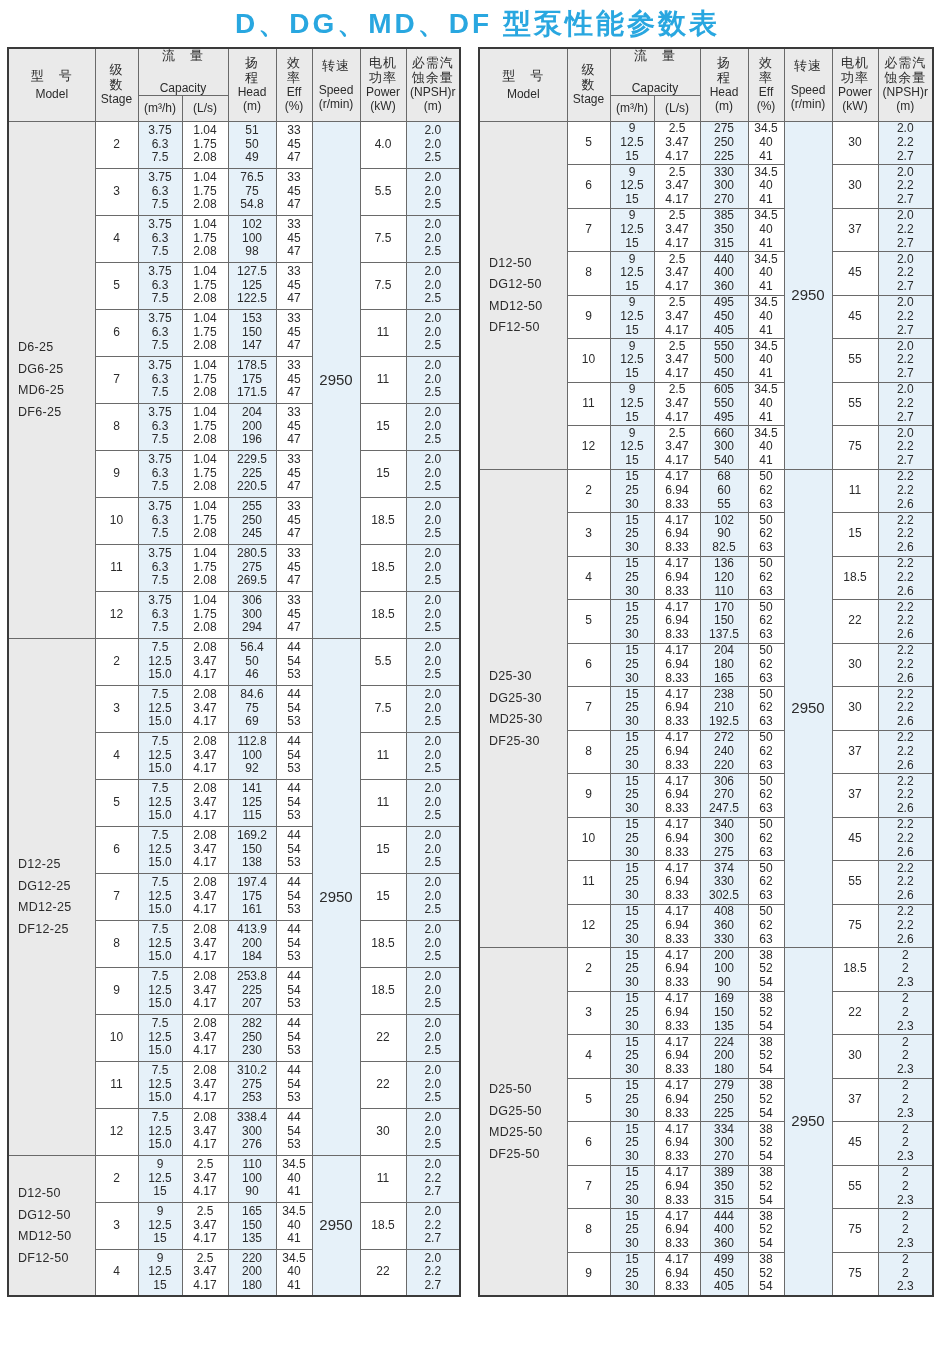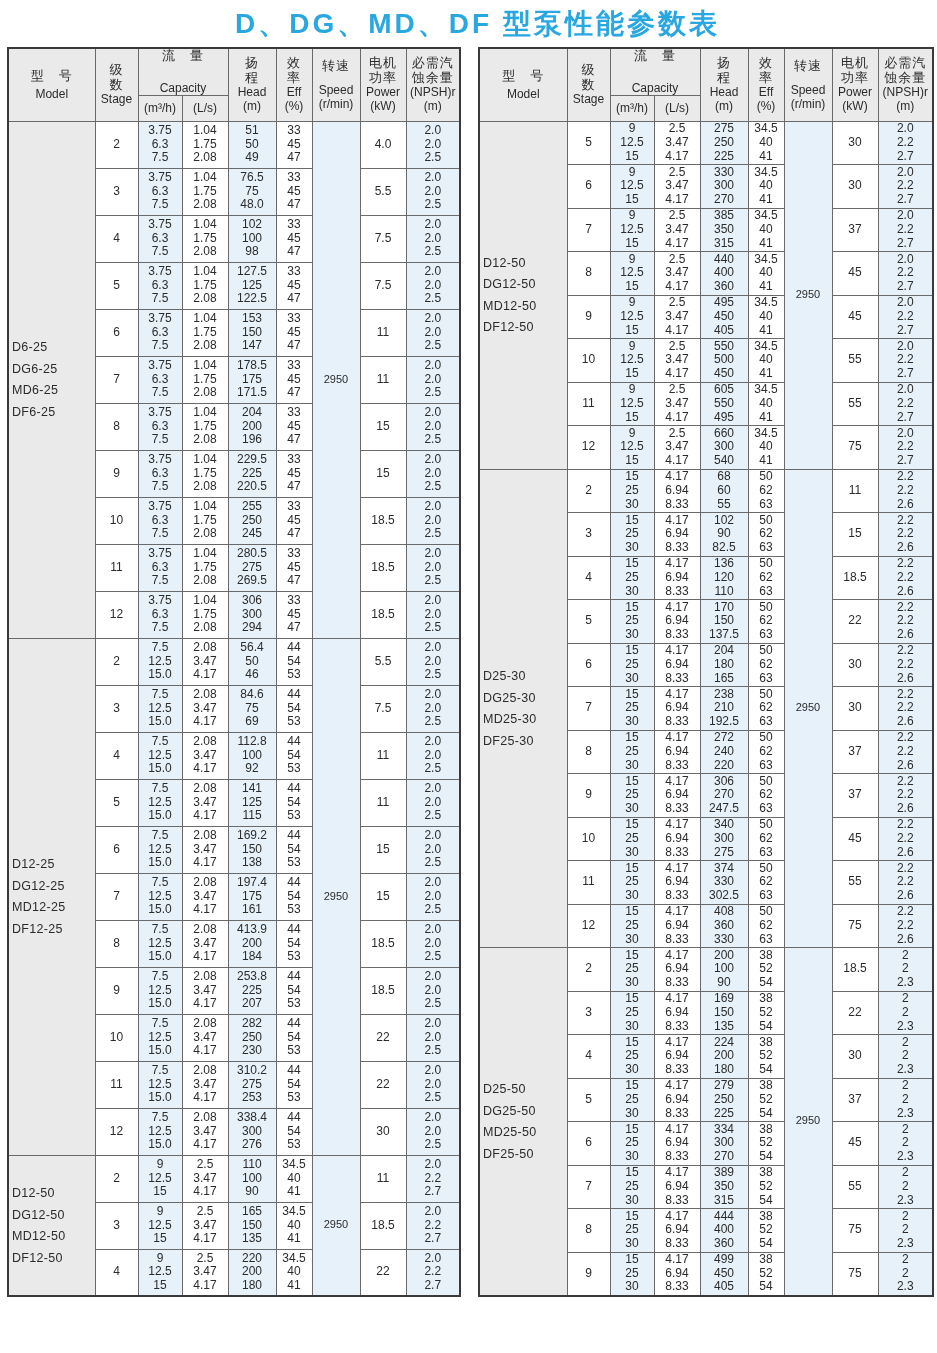--- a/index.html
+++ b/index.html
@@ -26,23 +26,23 @@
   #table-left tbody tr{height:47px;}
   #table-right tbody tr{height:43.5px;}
   .bg-gray{background:#eaeaea;}
   .bg-blue{background:#e6f1f9;}
   td div,th div{line-height:13.8px;}
   th .cn{font-size:13px;line-height:14.5px;letter-spacing:1px;}
   th .en{font-size:12px;line-height:14px;letter-spacing:0;}
   .th-model .cn{margin-bottom:3px;}
   .th-capacity .cn{margin-bottom:17px;text-align:center;}
   .th-speed .cn{margin-bottom:10px;}
-  td.model-cell{text-align:left;padding-left:3px;}
+  td.model-cell{text-align:left;padding-left:9px;}
   td.model-cell div{line-height:14px;margin:7.5px 0;font-size:12.5px;letter-spacing:0.3px;}
-  td.speed-cell{font-size:11px;}
+  td.speed-cell{font-size:15px;}
 </style>
 </head>
 <body>
 
 <div class="page-title">D、DG、MD、DF 型泵性能参数表</div>
 
 <div class="tables-wrap">
 
   <table id="table-left">
     <colgroup>
@@ -163,21 +163,21 @@
             <div>7.5</div>
           </td>
           <td>
             <div>1.04</div>
             <div>1.75</div>
             <div>2.08</div>
           </td>
           <td class="bg-blue">
             <div>76.5</div>
             <div>75</div>
-            <div>48.0</div>
+            <div>54.8</div>
           </td>
           <td>
             <div>33</div>
             <div>45</div>
             <div>47</div>
           </td>
           <td>
             <div>5.5</div>
           </td>
           <td class="bg-blue">

